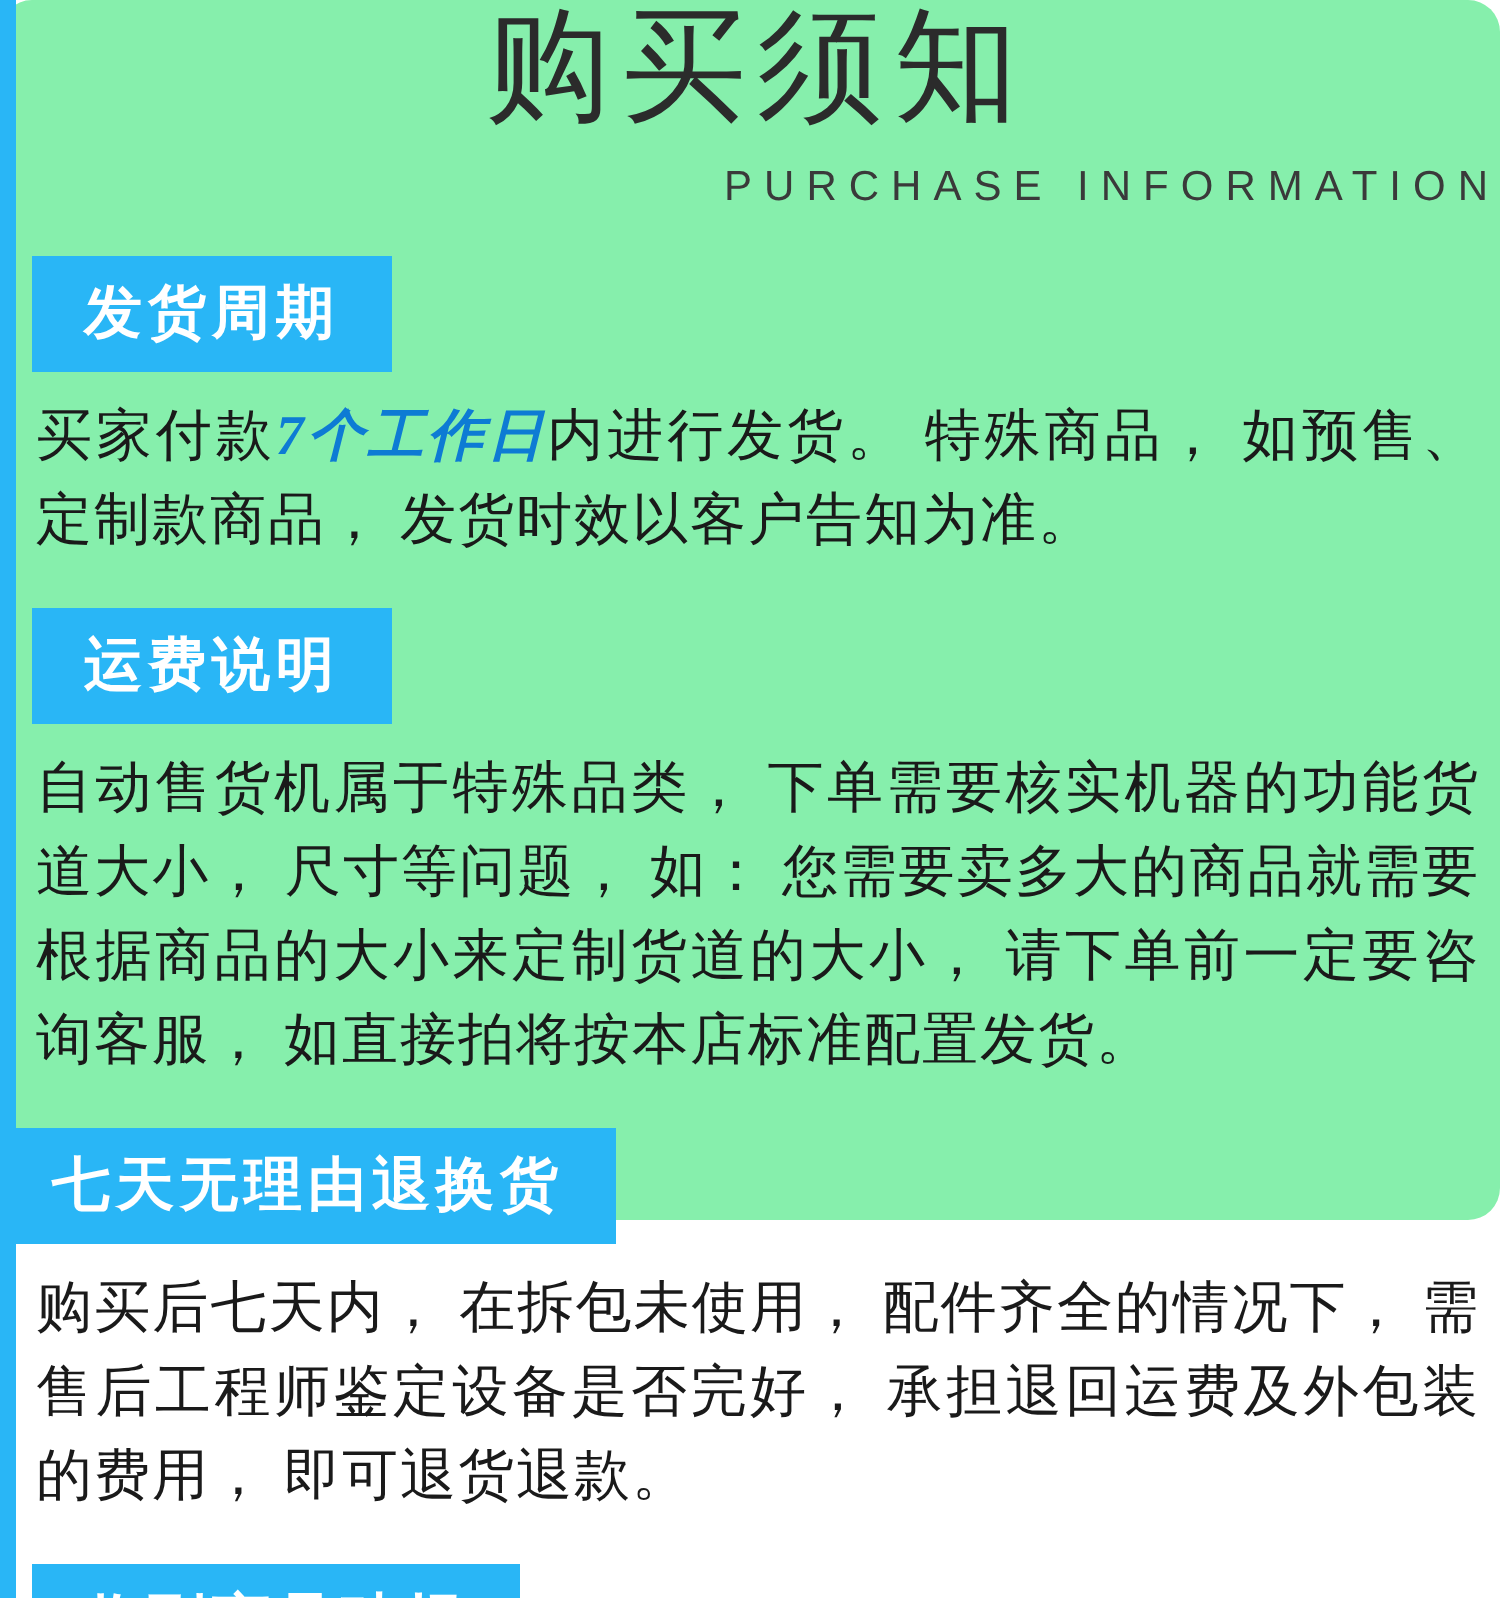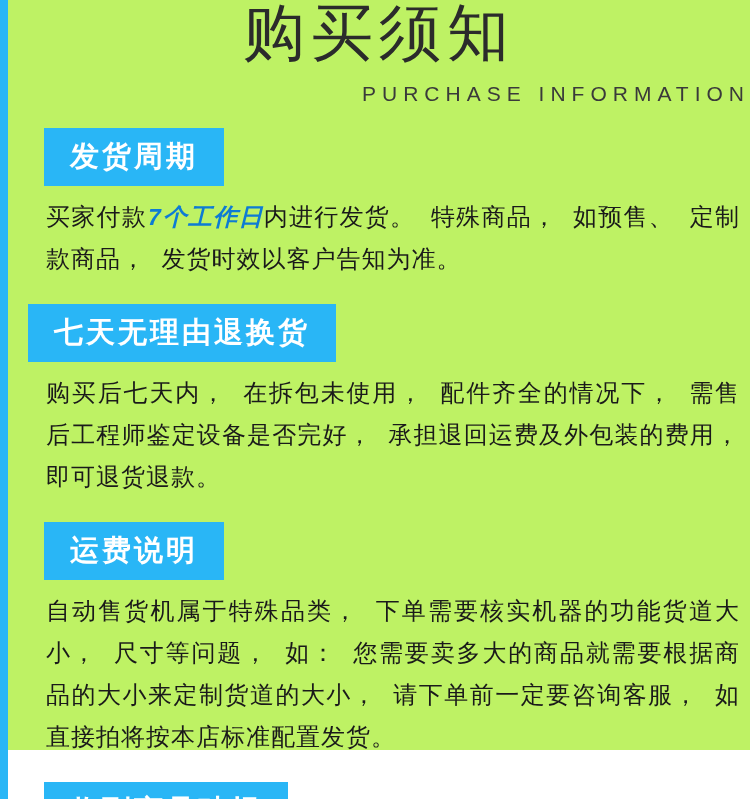--- a/index.html
+++ b/index.html
@@ -9,23 +9,24 @@
   body {
     width: 750px;
     height: 799px;
     background: #ffffff;
     font-family: "Liberation Sans", sans-serif;
     overflow: hidden;
   }
   .page {
     position: relative;
     width: 750px;
-    height: 750px;
-    background: #bef264;
+    height: 610px;
+    background: #86efac;
     box-sizing: border-box;
+    border-radius: 16px;
   }
   
   .left-rail {
     position: absolute;
     left: 0;
     top: 0;
     width: 8px;
     height: 799px;
     background: #29b6f6;
   }
@@ -83,38 +84,37 @@
   }
   .chip-row.flush {
     padding-left: 0;
   }
   .chip.flush-left {
     margin-left: -8px;
   }
 
   
   .para {
-    font-family: Liberation Mono, monospace;
-    font-size: 24px;
+    font-family: Liberation Serif, serif;
+    font-size: 28px;
     line-height: 42px;
     color: #1a1a1a;
     margin: 12px 0 0 0;
     padding: 0 10px 0 10px;
     letter-spacing: 1px;
     text-align: justify;
     text-justify: inter-ideograph;
   }
   .para .accent {
     color: #0d7bd4;
     font-style: italic;
     font-weight: bold;
   }
   .sec {
     margin-bottom: 2px;
-    margin-left: 28px;
   }
 </style>
 </head>
 <body>
 
 <div class="page">
 
   <div class="left-rail"></div>
 
   <div class="content">
@@ -125,31 +125,31 @@
     </div>
 
     <div class="sec">
       <div class="chip-row">
         <span class="chip">发货周期</span>
       </div>
       <p class="para"><span>买家付款</span><span class="accent">7个工作日</span><span>内进行发货。 特殊商品， 如预售、 定制款商品， 发货时效以客户告知为准。</span></p>
     </div>
 
     <div class="sec">
+      <div class="chip-row">
+        <span class="chip">运费说明</span>
+      </div>
+      <p class="para">自动售货机属于特殊品类， 下单需要核实机器的功能货道大小， 尺寸等问题， 如： 您需要卖多大的商品就需要根据商品的大小来定制货道的大小， 请下单前一定要咨询客服， 如直接拍将按本店标准配置发货。</p>
+    </div>
+
+    <div class="sec">
       <div class="chip-row flush">
         <span class="chip flush-left">七天无理由退换货</span>
       </div>
       <p class="para">购买后七天内， 在拆包未使用， 配件齐全的情况下， 需售后工程师鉴定设备是否完好， 承担退回运费及外包装的费用， 即可退货退款。</p>
-    </div>
-
-    <div class="sec">
-      <div class="chip-row">
-        <span class="chip">运费说明</span>
-      </div>
-      <p class="para">自动售货机属于特殊品类， 下单需要核实机器的功能货道大小， 尺寸等问题， 如： 您需要卖多大的商品就需要根据商品的大小来定制货道的大小， 请下单前一定要咨询客服， 如直接拍将按本店标准配置发货。</p>
     </div>
 
     <div class="sec">
       <div class="chip-row">
         <span class="chip">收到商品破损</span>
       </div>
     </div>
 
   </div>
 </div>

